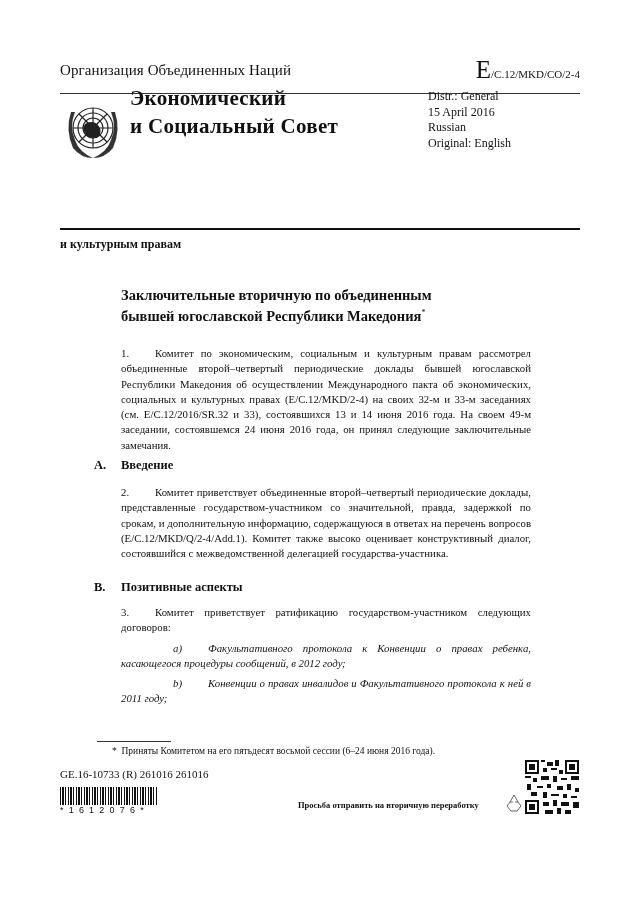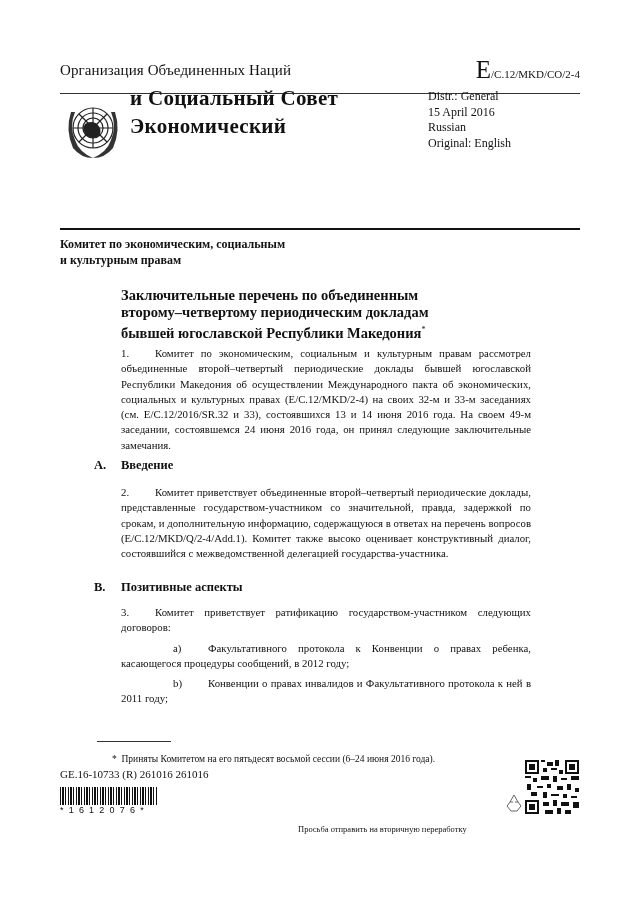--- a/index.html
+++ b/index.html
@@ -12,31 +12,31 @@
   .rule-thin { left: 60px; width: 520px; top: 93px; height: 0; border-top: 1.5px solid #333; }
   .rule-thick { left: 60px; width: 520px; top: 228px; height: 0; border-top: 2.5px solid #111; }
   .emblem { left: 63px; top: 100px; width: 60px; height: 62px; }
   .council { left: 130px; top: 84px; font-size: 21px; font-weight: bold; line-height: 28px; letter-spacing: 0.3px; }
   .distr { left: 428px; top: 89px; font-size: 12px; line-height: 15.5px; }
   .committee { left: 60px; top: 236px; font-size: 12px; font-weight: bold; line-height: 16px; }
   .title { left: 121px; top: 287px; font-size: 14.5px; font-weight: bold; line-height: 17px; width: 420px; }
   .title sup { font-size: 8px; font-weight: normal; }
   .para { left: 121px; width: 410px; font-size: 10.8px; line-height: 15.3px; text-align: justify; text-align-last: left; }
   .para .num { display: inline-block; width: 34px; }
-  .sub { left: 121px; width: 410px; font-size: 10.8px; line-height: 15.3px; text-align: justify; text-indent: 52px; }
+  .sub { left: 121px; width: 410px; font-size: 10.8px; line-height: 15.3px; text-align: justify; text-indent: 52px; font-style: italic; }
   .sub .lbl { display: inline-block; width: 35px; text-indent: 0; }
   .sect { left: 94px; font-size: 12.5px; font-weight: bold; }
   .sect .letter { display: inline-block; width: 27px; }
   .fn-rule { left: 97px; width: 74px; top: 741px; border-top: 1px solid #333; }
-  .footnote { left: 112px; top: 746px; font-size: 9.5px; margin-top: 8px; }
+  .footnote { left: 112px; top: 746px; font-size: 9.5px; }
   .jobno { left: 60px; top: 768px; font-size: 11px; }
   .barcode { left: 60px; top: 787px; width: 97px; height: 18px;
     background: repeating-linear-gradient(90deg, #111 0 1px, #fff 1px 2px, #111 2px 4px, #fff 4px 5px, #111 5px 6px, #fff 6px 8px); }
   .barcode-text { left: 60px; top: 805px; font-size: 9px; letter-spacing: 5.2px; font-family: Liberation Sans, sans-serif; }
-  .recycle-text { left: 298px; top: 800px; font-size: 8.5px; font-weight: normal; margin-top: 24px; }
+  .recycle-text { left: 298px; top: 800px; font-size: 8.5px; font-weight: bold; }
   .recycle-icon { left: 504px; top: 793px; width: 20px; height: 20px; }
   .qr { left: 525px; top: 760px; width: 54px; height: 54px; }
 </style>
 </head>
 <body>
 
 <div class="abs org">Организация Объединенных Наций</div>
 <div class="abs symbol"><span class="big">E</span><span>/C.12/MKD/CO/2-4</span></div>
 <div class="abs rule-thin"></div>
 
@@ -52,41 +52,39 @@
     <line x1="44" y1="14" x2="16" y2="42"></line>
   </g>
   <path d="M22 24 Q28 20 34 24 Q40 30 36 36 Q30 40 24 36 Q18 30 22 24Z" fill="#222"></path>
   <g fill="#333">
     <path d="M8 12 Q2 30 10 48 Q18 58 30 58 Q16 52 12 40 Q6 26 12 12Z"></path>
     <path d="M52 12 Q58 30 50 48 Q42 58 30 58 Q44 52 48 40 Q54 26 48 12Z"></path>
   </g>
 </svg>
 
 <div class="abs council">
+  <div>Экономический</div>
   <div>и Социальный Совет</div>
-  <div>Экономический</div>
 </div>
 
 <div class="abs distr">
   <div>Distr.: General</div>
   <div>15 April 2016</div>
   <div>Russian</div>
   <div>Original: English</div>
 </div>
 
 <div class="abs rule-thick"></div>
 
 <div class="abs committee">
-  <div>Комитет по экономическим, социальным</div>
   <div>и культурным правам</div>
 </div>
 
 <div class="abs title">
-  <div>Заключительные перечень по объединенным</div>
-  <div>второму–четвертому периодическим докладам</div>
+  <div>Заключительные вторичную по объединенным</div>
   <div><span>бывшей югославской Республики Македония</span><sup>*</sup></div>
 </div>
 
 <div class="abs para" style="top:346px;"><span class="num">1.</span><span>Комитет по экономическим, социальным и культурным правам рассмотрел объединенные второй–четвертый периодические доклады бывшей югославской Республики Македония об осуществлении Международного пакта об экономических, социальных и культурных правах (E/C.12/MKD/2-4) на своих 32-м и 33-м заседаниях (см. E/C.12/2016/SR.32 и 33), состоявшихся 13 и 14 июня 2016 года. На своем 49-м заседании, состоявшемся 24 июня 2016 года, он принял следующие заключительные замечания.</span></div>
 
 <div class="abs sect" style="top:458px;"><span class="letter">A.</span><span>Введение</span></div>
 
 <div class="abs para" style="top:485px;"><span class="num">2.</span><span>Комитет приветствует объединенные второй–четвертый периодические доклады, представленные государством-участником со значительной, правда, задержкой по срокам, и дополнительную информацию, содержащуюся в ответах на перечень вопросов (E/C.12/MKD/Q/2-4/Add.1). Комитет также высоко оценивает конструктивный диалог, состоявшийся с межведомственной делегацией государства-участника.</span></div>
 
 <div class="abs sect" style="top:580px;"><span class="letter">B.</span><span>Позитивные аспекты</span></div>

